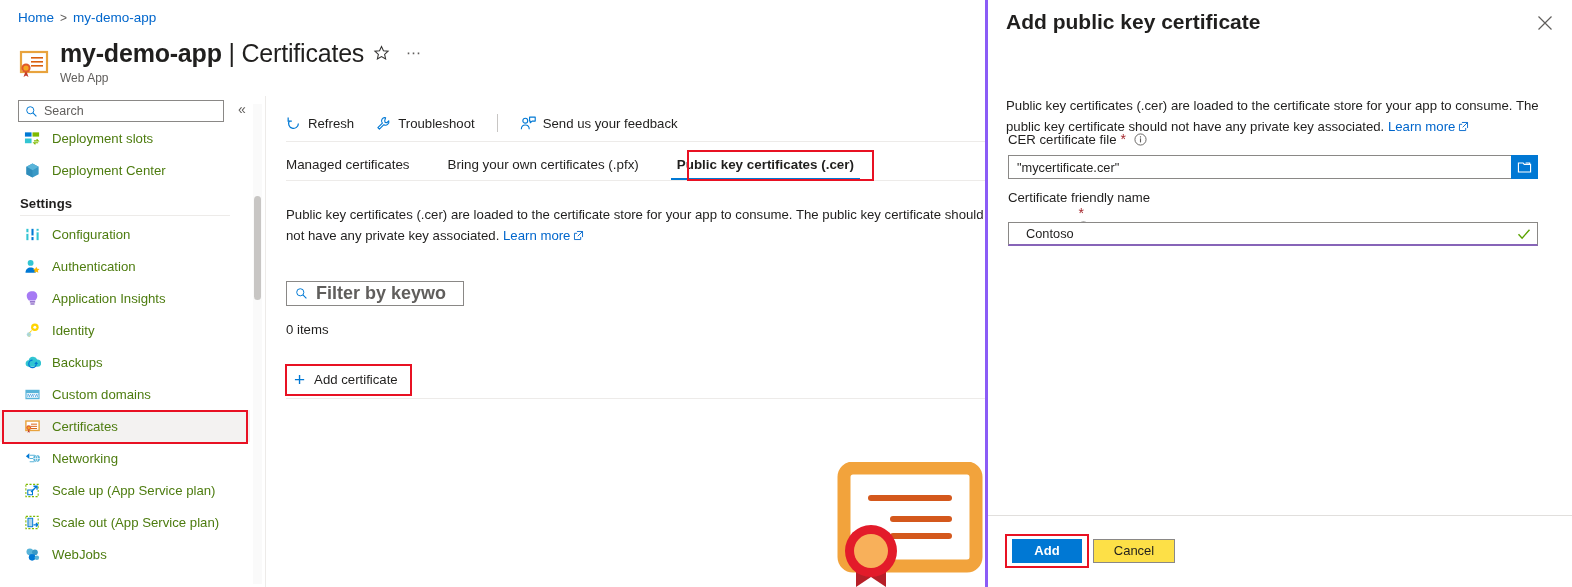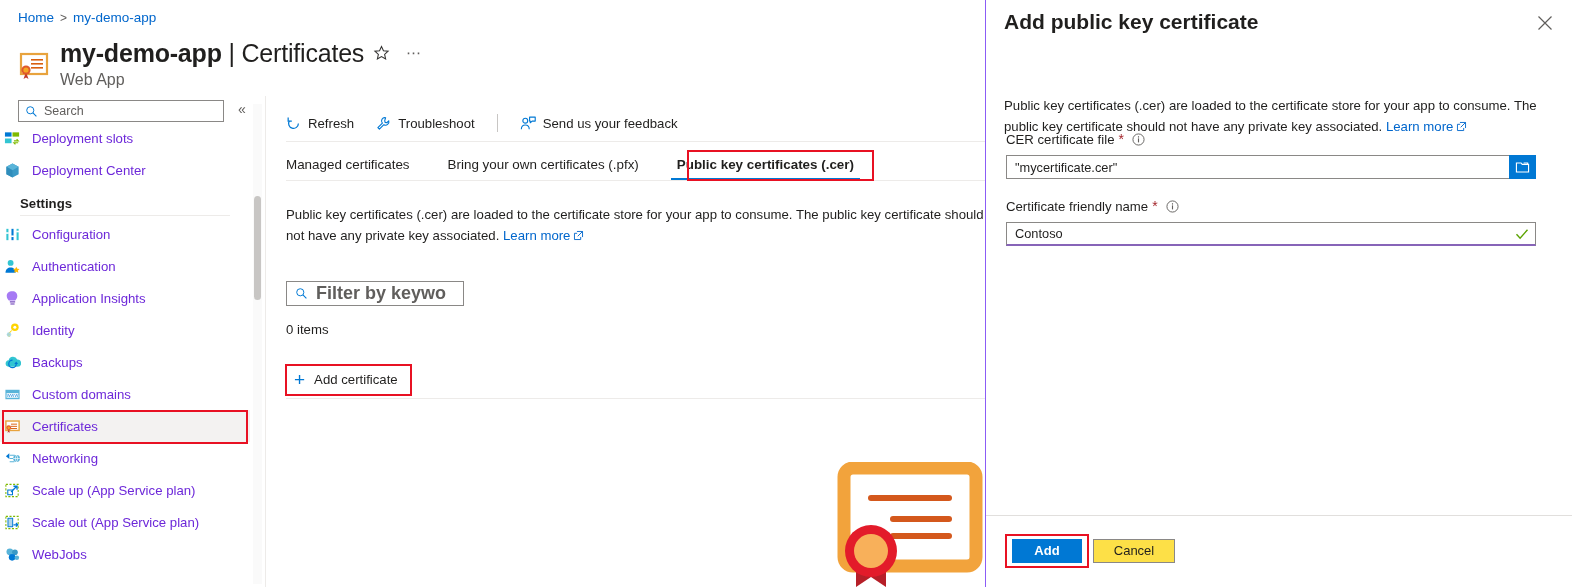--- a/index.html
+++ b/index.html
@@ -24,21 +24,21 @@
 
   
   .title-row { position:absolute; left:18px; top:38px; display:flex; align-items:center; }
   .res-icon { width:32px; height:30px; margin-top:4px; margin-right:10px; flex:none; }
   .title-text h1 {
     margin:0; font-size:25px; font-weight:600; line-height:30px;
     color:#201f1e; letter-spacing:-0.2px; white-space:nowrap;
   }
   .title-text h1 .sep { font-weight:400; color:#201f1e; }
   .title-text h1 .light { font-weight:400; }
-  .subtitle { font-size:16px; color:#605e5c; margin-top:3px; }
+  .subtitle { font-size:12px; color:#605e5c; margin-top:3px; }
   .title-actions { position:absolute; left:372px; top:44px; display:flex; align-items:center; gap:16px; }
   .icon-btn { width:18px; height:18px; cursor:pointer; color:#323130; display:flex; align-items:center; justify-content:center; }
   .ellipsis { font-size:15px; color:#605e5c; letter-spacing:1px; cursor:pointer; line-height:10px; }
 
   
   #sidebar { position:absolute; left:0; top:96px; width:250px; height:491px; background:#fff; }
   .search-wrap {
     position:absolute; left:18px; top:4px; width:206px; height:22px;
     border:1px solid #8a8886; background:#fff; display:flex; align-items:center; padding-left:6px;
   }
@@ -47,22 +47,22 @@
     border:none; outline:none; font-family:inherit; font-size:12.5px; color:#201f1e;
     width:170px; background:transparent; padding:0;
   }
   .search-wrap input::placeholder { color:#605e5c; }
   .collapse-chevron {
     position:absolute; left:238px; top:6px; font-size:14px; color:#605e5c; cursor:pointer; line-height:14px;
   }
 
   .nav-list { position:absolute; left:0; top:26px; width:250px; }
   .nav-item {
-    display:flex; align-items:center; height:32px; padding-left:4px; cursor:pointer;
-    font-size:13.2px; color:#6d28d9;
+    display:flex; align-items:center; height:32px; padding-left:24px; cursor:pointer;
+    font-size:13.2px; color:#4d7c0f;
   }
   .nav-item.selected { background:#f3f2f1; }
   .nav-ico { width:17px; height:17px; margin-right:11px; flex:none; display:block; }
   .nav-group {
     font-size:13.2px; font-weight:700; color:#201f1e; padding:10px 0 4px 20px;
   }
   .nav-sep { height:1px; background:#edebe9; margin:0 20px 2px 20px; }
 
   
   .sb-track { position:absolute; left:253px; top:104px; width:9px; height:480px; background:#fafafa; }
@@ -122,21 +122,21 @@
 
   
   .cert-illus { position:absolute; left:826px; top:462px; width:170px; height:125px; }
 
   
   .hl { position:absolute; border:2.5px solid #e81123; pointer-events:none; }
 
   
   #panel {
     position:absolute; left:985px; top:0; width:587px; height:587px;
-    background:#fff; border-left:1px solid #8b5cf6;
+    background:#fff; border-left:3px solid #8b5cf6;
   }
   .panel-title {
     position:absolute; left:18px; top:10px; font-size:21px; font-weight:600; color:#201f1e;
   }
   .panel-close {
     position:absolute; right:18px; top:14px; width:18px; height:18px; cursor:pointer; color:#605e5c;
   }
   .panel-desc {
     position:absolute; left:18px; top:95px; width:540px;
     font-size:13.2px; line-height:21px; color:#201f1e;
@@ -153,21 +153,21 @@
     font-family:inherit; font-size:12.8px; color:#201f1e; padding:0 8px; background:#fff;
   }
   .browse-btn {
     width:27px; height:24px; background:#0078d4; border:1px solid #0078d4;
     display:flex; align-items:center; justify-content:center; cursor:pointer;
   }
 
   .name-field { position:absolute; left:20px; top:222px; width:530px; height:24px; }
   .name-field input {
     width:100%; height:24px; border:1px solid #8a8886; border-bottom:2px solid #8764b8;
-    outline:none; font-family:inherit; font-size:12.8px; color:#201f1e; padding:0 8px; background:#fff;
+    outline:none; font-family:inherit; font-size:12.8px; color:#201f1e; padding:0 17px; background:#fff;
   }
   .check-ok { position:absolute; right:7px; top:5px; width:14px; height:14px; pointer-events:none; }
 
   .panel-footer-rule { position:absolute; left:0; top:515px; width:587px; height:1px; background:#e1dfdd; }
   .btn-add {
     position:absolute; left:1012px; top:539px; width:70px; height:24px;
     background:#0078d4; color:#fff; border:1px solid #0078d4; font-family:inherit;
     font-size:13px; font-weight:600; cursor:pointer; line-height:22px; text-align:center;
   }
   .btn-cancel {
@@ -462,21 +462,21 @@
     <div class="file-field">
       <input type="text" value="&quot;mycertificate.cer&quot;" style="">
       <div class="browse-btn">
         <svg width="15" height="14" viewBox="0 0 16 15">
           <path d="M1.5 3.2h5l1.2 1.5h6.8v8.1H1.5z" fill="none" stroke="#fff" stroke-width="1.2"></path>
           <path d="M9.2 3.2h4.3v1.5" fill="none" stroke="#fff" stroke-width="1.2"></path>
         </svg>
       </div>
     </div>
 
-    <div class="field-label" style="left:20px; top:198px;">
+    <div class="field-label" style="left:20px; top:190px;flex-direction:column;">
       <span>Certificate friendly name</span>
       <span class="req">*</span>
       <svg class="info-ico" viewBox="0 0 14 14">
         <circle cx="7" cy="7" r="6" fill="none" stroke="#605e5c" stroke-width="1"></circle>
         <rect x="6.4" y="5.8" width="1.2" height="4.3" fill="#605e5c"></rect>
         <rect x="6.4" y="3.5" width="1.2" height="1.4" fill="#605e5c"></rect>
       </svg>
     </div>
 
     <div class="name-field">

